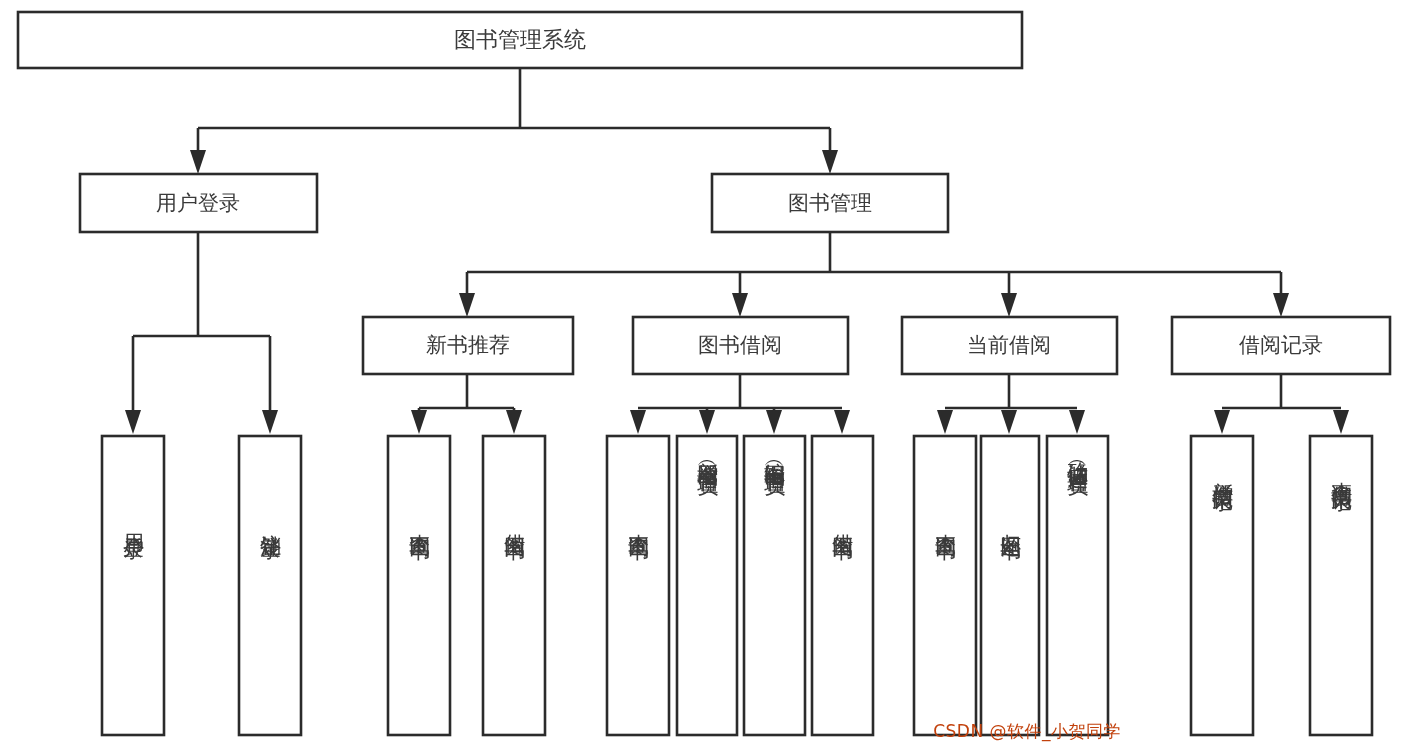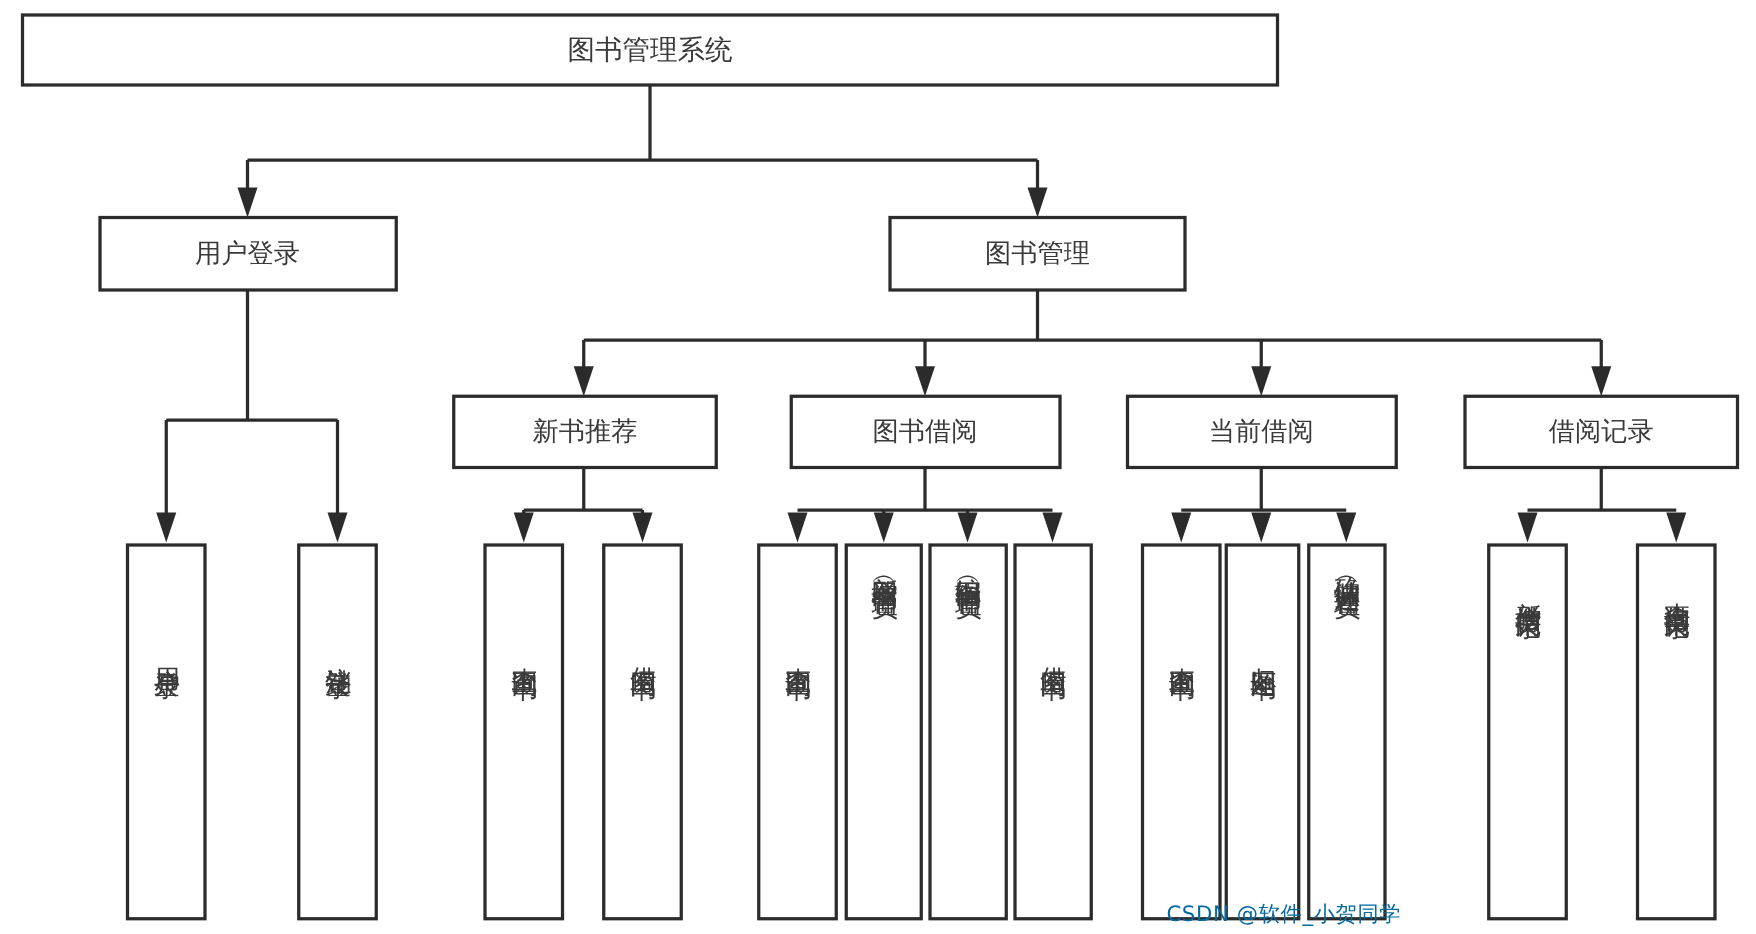--- a/index.html
+++ b/index.html
@@ -70,21 +70,21 @@
     white-space: nowrap;
     transform: translateX(-50%);
     pointer-events: none;
   }
   .watermark {
     position: absolute;
     right: 8px;
     bottom: 4px;
     font-family: "DejaVu Sans", "Liberation Sans", sans-serif;
     font-size: 17px;
-    color: #0369a1;
+    color: #c2410c;
     white-space: nowrap;
     letter-spacing: 0.5px;
   }
 </style>
 </head>
 <body>
 
 <div id="diagram-root">
 
   <svg id="diagram-svg" viewBox="0 0 1405 747" xmlns="http://www.w3.org/2000/svg">

